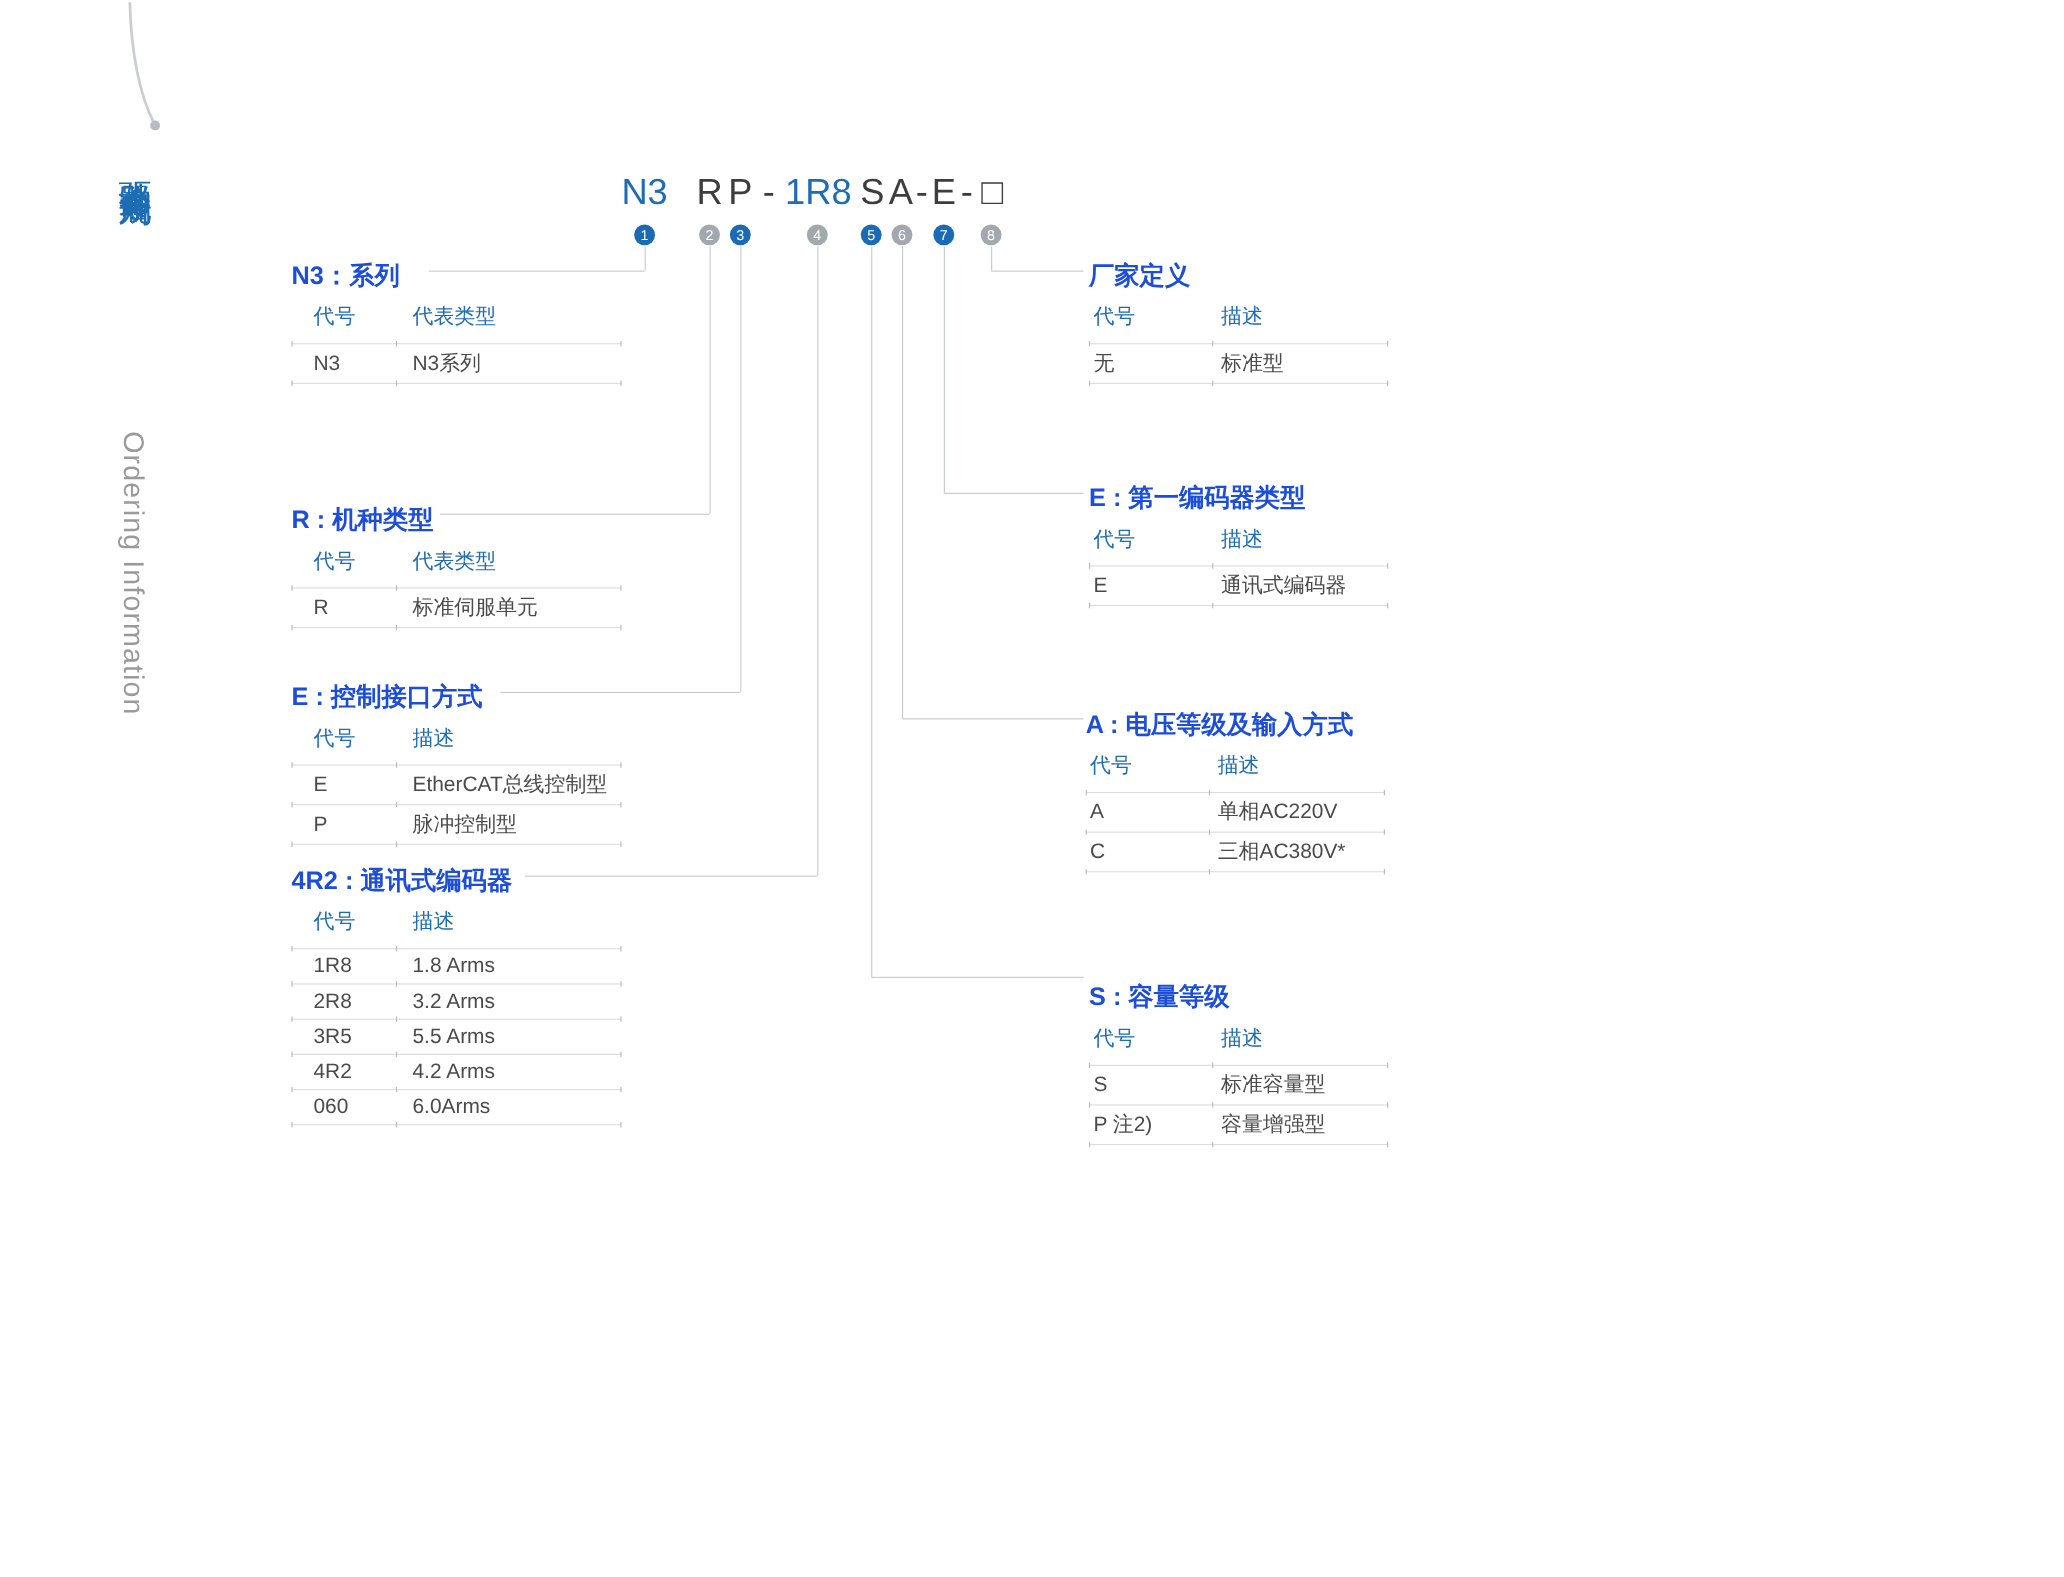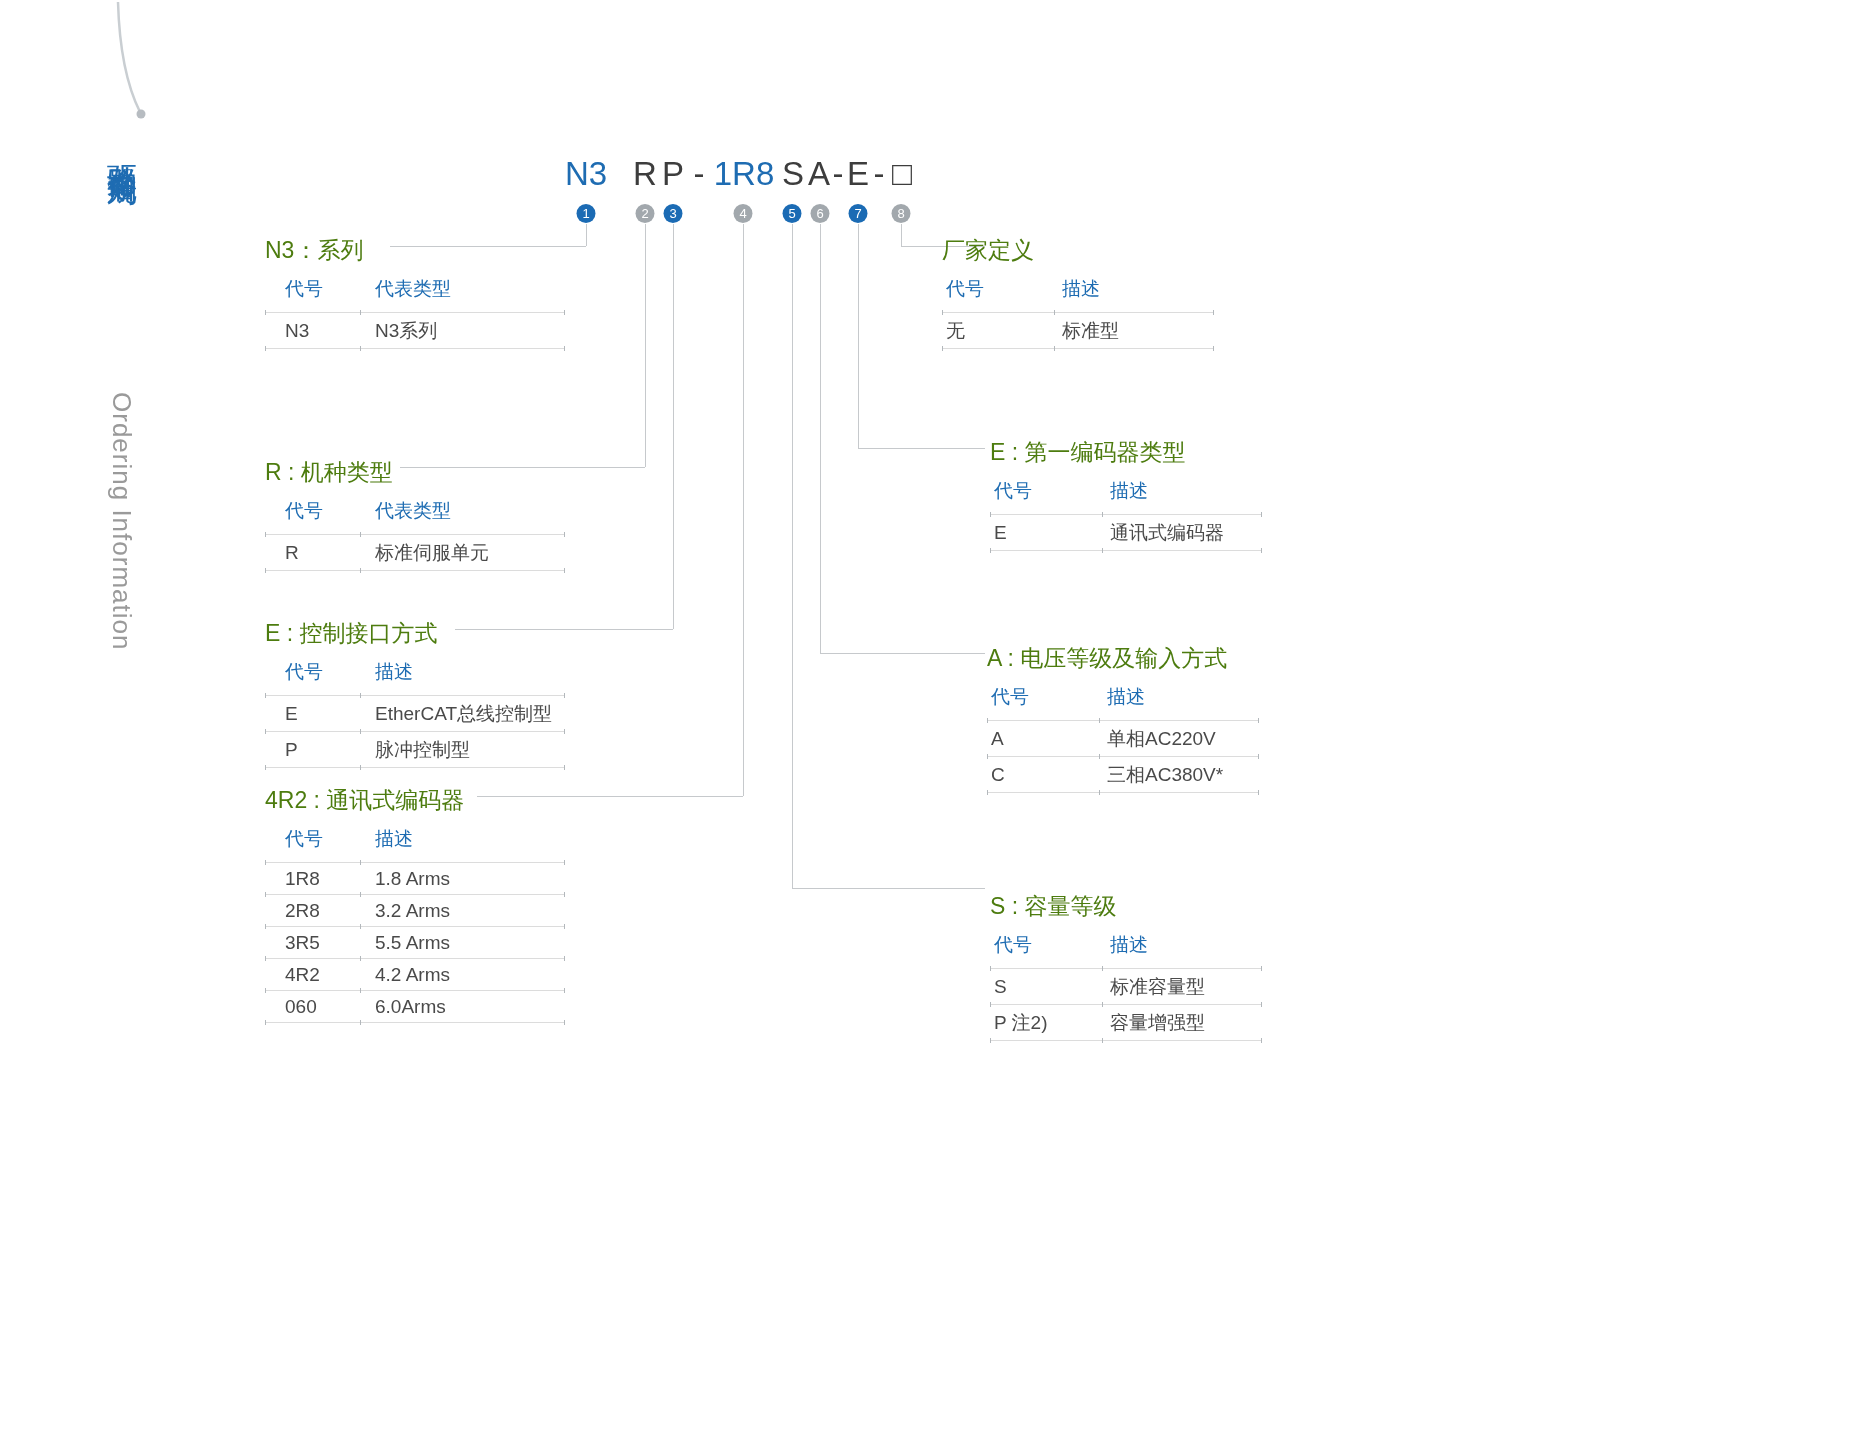--- a/index.html
+++ b/index.html
@@ -40,21 +40,21 @@
   }
   .badge.blue { background:#1b6bb4; }
   .badge.gray { background:#a2a8ad; }
 
   
   .vline { position:absolute; width:1px; background:#c6c9cc; }
   .hline { position:absolute; height:1px; background:#c6c9cc; }
 
   
   .ntable { position:absolute; }
-  .ntable .t-title { font-size:23px; line-height:27px; color:#4d7c0f; margin-bottom:6px; font-weight:400; }
+  .ntable .t-title { font-size:23px; line-height:27px; color:#1d4ed8; margin-bottom:6px; font-weight:700; }
   .ntable .t-head { display:flex; padding:8px 0 12px; color:#1e6cb2; font-size:19px; line-height:22px;justify-content:space-between; }
   .ntable .row    { display:flex; padding:7px 0 6px;  color:#4a4a4a; font-size:19px; line-height:22px; }
   .ntable.compact .row { padding:5px 0 4px; }
   .ntable .c1 { flex:0 0 auto; }
   .ntable .c2 { flex:1 1 auto; }
   .ntable.left  .c1 { width:110px; padding-left:20px; }
   .ntable.right .c1 { width:120px; padding-left:4px; }
   .rule { position:relative; height:1px; background:#dcdcdc; }
   .rule .tk { position:absolute; top:-2px; width:1px; height:5px; background:#b3b8bc; }
   .rule .tk1 { left:0; }
@@ -248,21 +248,21 @@
       <span class="c1">060</span>
       <span class="c2">6.0Arms</span>
     </div>
     <div class="rule">
         <i class="tk tk1"></i>
         <i class="tk tk2"></i>
         <i class="tk tk3"></i>
       </div>
   </div>
 
-  <div class="ntable right" style="left:942px;top:237px;width:272px">
+  <div class="ntable right" style="left:990px;top:237px;width:272px">
     <div class="t-title">厂家定义</div>
     <div class="t-head">
       <span class="c1">代号</span>
       <span class="c2">描述</span>
     </div>
     <div class="rule">
         <i class="tk tk1"></i>
         <i class="tk tk2"></i>
         <i class="tk tk3"></i>
       </div>

